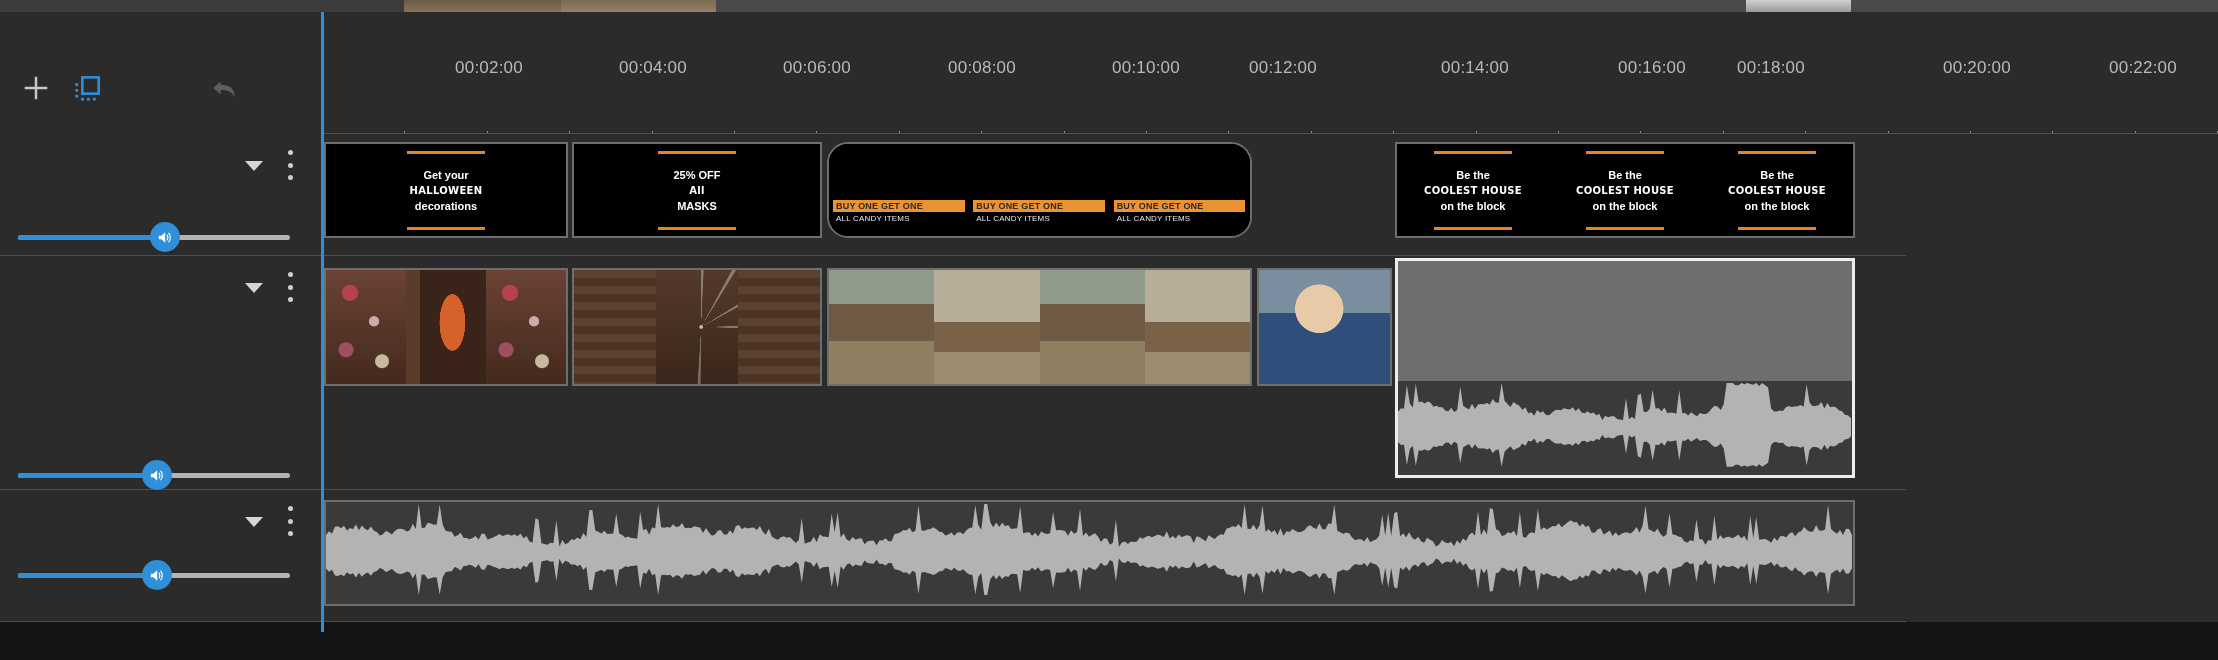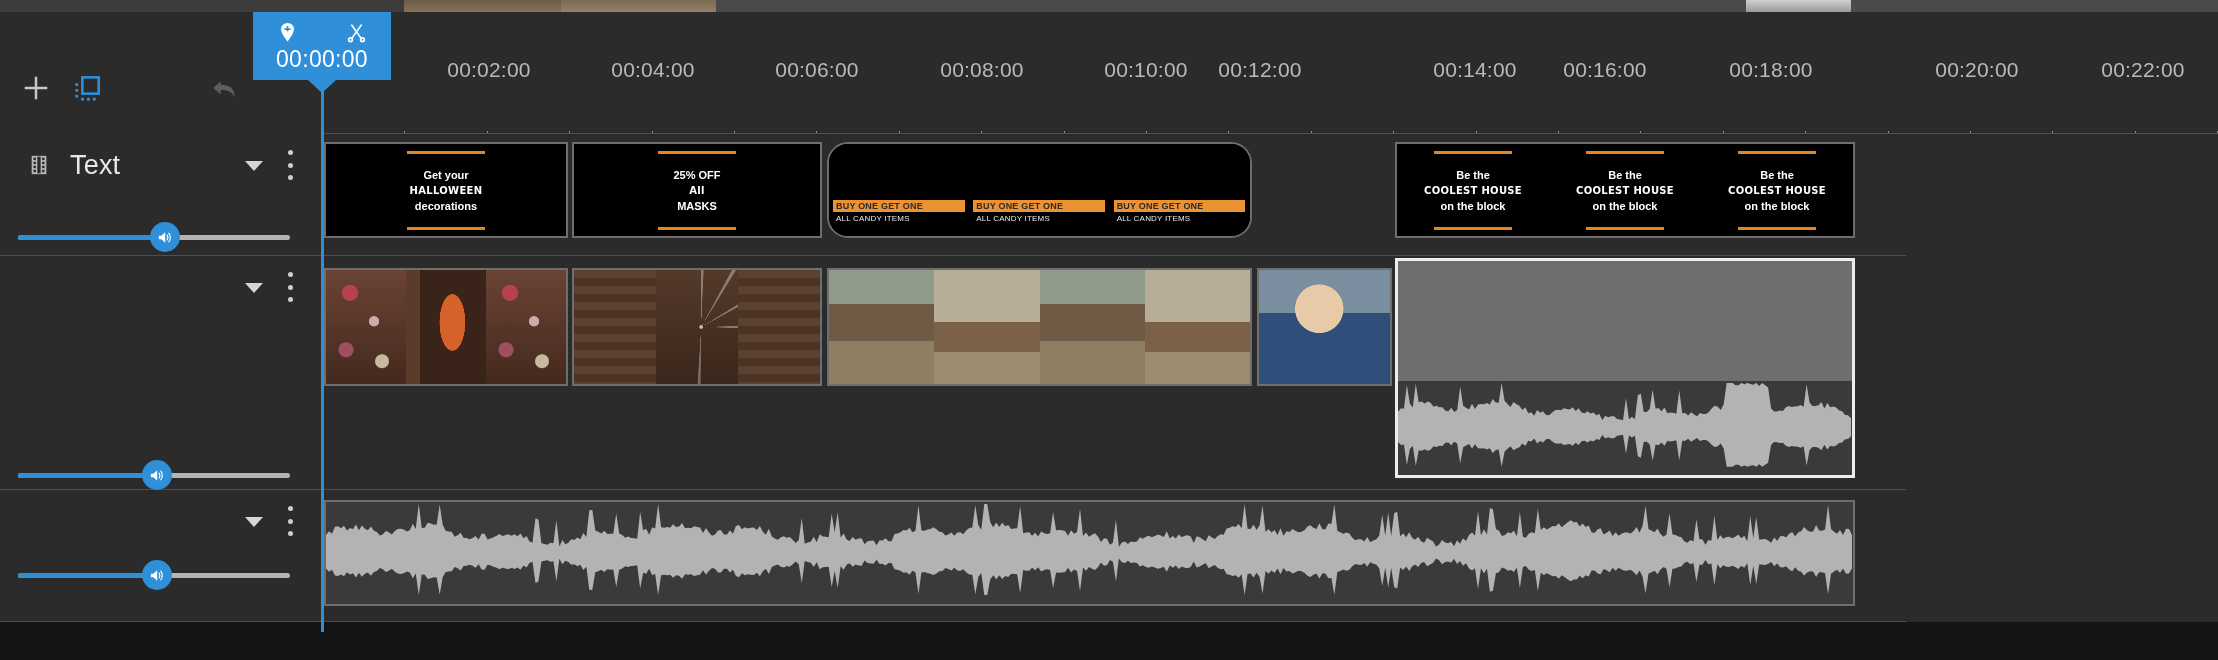--- a/index.html
+++ b/index.html
@@ -28,21 +28,21 @@
   .tb-add { left: 14px; top: 54px; width: 44px; height: 44px; }
   .tb-add svg { width: 30px; height: 30px; }
   .tb-multi { left: 66px; top: 56px; width: 42px; height: 42px; }
   .tb-multi svg { width: 28px; height: 28px; }
   .tb-undo { left: 205px; top: 58px; width: 40px; height: 38px; }
   .tb-undo svg { width: 30px; height: 26px; }
 
   
   .ruler { position: absolute; left: 322px; top: 12px; width: 1896px; height: 122px;
     background: #2b2b2b; border-bottom: 1px solid #4f4f4f; overflow: hidden; }
-  .tick-label { position: absolute; top: 46px; font-size: 21px; color: #b9b9b9;
+  .tick-label { position: absolute; top: 46px; font-size: 17px; color: #b9b9b9;
     transform: translateX(-50%); white-space: nowrap; letter-spacing: .2px; }
   .tick-major { position: absolute; top: 119px; width: 1px; height: 14px; background: #8e8e8e; }
 
   
   .playhead-line { position: absolute; left: 321px; top: 12px; width: 3px; height: 620px;
     background: #2f8fd8; z-index: 40; }
   .playhead-badge { position: absolute; left: 253px; top: 12px; width: 138px; height: 68px;
     background: #2f8fd8; z-index: 41; cursor: pointer; }
   .playhead-badge .tri { position: absolute; left: 50%; bottom: -13px; transform: translateX(-50%);
     width: 0; height: 0; border-left: 14px solid transparent; border-right: 14px solid transparent;
@@ -185,23 +185,23 @@
       </svg>
     </div>
   </div>
 
   <div class="ruler" id="ruler">
       <div class="tick-label" style="left: 167px;">00:02:00</div>
       <div class="tick-label" style="left: 331px;">00:04:00</div>
       <div class="tick-label" style="left: 495px;">00:06:00</div>
       <div class="tick-label" style="left: 660px;">00:08:00</div>
       <div class="tick-label" style="left: 824px;">00:10:00</div>
-      <div class="tick-label" style="left: 938px;">00:12:00</div>
+      <div class="tick-label" style="left: 961px;">00:12:00</div>
       <div class="tick-label" style="left: 1153px;">00:14:00</div>
-      <div class="tick-label" style="left: 1283px;">00:16:00</div>
+      <div class="tick-label" style="left: 1330px;">00:16:00</div>
       <div class="tick-label" style="left: 1449px;">00:18:00</div>
       <div class="tick-label" style="left: 1655px;">00:20:00</div>
       <div class="tick-label" style="left: 1821px;">00:22:00</div>
       <div class="tick-major" style="left: 0px;"></div>
       <div class="tick-major" style="left: 82px;"></div>
       <div class="tick-major" style="left: 165px;"></div>
       <div class="tick-major" style="left: 247px;"></div>
       <div class="tick-major" style="left: 330px;"></div>
       <div class="tick-major" style="left: 412px;"></div>
       <div class="tick-major" style="left: 494px;"></div>
@@ -218,61 +218,23 @@
       <div class="tick-major" style="left: 1401px;"></div>
       <div class="tick-major" style="left: 1483px;"></div>
       <div class="tick-major" style="left: 1566px;"></div>
       <div class="tick-major" style="left: 1648px;"></div>
       <div class="tick-major" style="left: 1730px;"></div>
       <div class="tick-major" style="left: 1813px;"></div>
       <div class="tick-major" style="left: 1895px;"></div>
     </div>
 
   <div class="playhead-line"></div>
-  <div class="playhead-badge">
-    <div class="ph-icons">
-      <svg viewBox="0 0 24 24">
-        <path d="M12 1C7.8 1 4.6 4.2 4.6 8.3c0 5.3 7.4 14 7.4 14s7.4-8.7 7.4-14C19.4 4.2 16.2 1 12 1z" fill="#fff"></path>
-        <path d="M11 4.6h2v6h-2z" fill="#2f8fd8"></path>
-          <path d="M8.5 7.1h7v2h-7z" fill="#2f8fd8"></path>
-      </svg>
-      <svg viewBox="0 0 24 24">
-        <g stroke="#fff" stroke-width="1.9" fill="none" stroke-linecap="round">
-          <path d="M6.5 3.5 L17.5 19"></path>
-            <path d="M17.5 3.5 L6.5 19"></path>
-          <circle cx="5.2" cy="20.3" r="2.1"></circle>
-            <circle cx="18.8" cy="20.3" r="2.1"></circle>
-        </g>
-      </svg>
-    </div>
-    <div class="ph-time">00:00:00</div>
-    <div class="tri"></div>
-  </div>
 
   <div class="headers" id="headers">
       <div class="track-head" style="top: 0px; height: 122px;">
-        <div class="th-row">
-          <div class="th-icon">
-            <svg viewBox="0 0 24 24">
-              <rect x="4" y="2" width="16" height="20" fill="#b6b6b6"></rect>
-              <g fill="#2b2b2b">
-                <rect x="6" y="4" width="2.6" height="2.6"></rect>
-                <rect x="6" y="8.4" width="2.6" height="2.6"></rect>
-                <rect x="6" y="12.8" width="2.6" height="2.6"></rect>
-                <rect x="6" y="17.2" width="2.6" height="2.6"></rect>
-                <rect x="15.4" y="4" width="2.6" height="2.6"></rect>
-                <rect x="15.4" y="8.4" width="2.6" height="2.6"></rect>
-                <rect x="15.4" y="12.8" width="2.6" height="2.6"></rect>
-                <rect x="15.4" y="17.2" width="2.6" height="2.6"></rect>
-                <rect x="10.2" y="3" width="3.6" height="18"></rect>
-              </g>
-            </svg>
-          </div>
-          <div class="th-label">Text</div>
-        </div>
         <div class="th-chev"><svg viewBox="0 0 20 12">
             <path d="M1 1 L10 11 L19 1 Z" fill="#d6d6d6"></path>
           </svg></div>
         <div class="th-dots">
           <i></i>
           <i></i>
           <i></i>
         </div>
         <div class="vol" style="top: 88px;">
           <div class="vol-track"></div>

